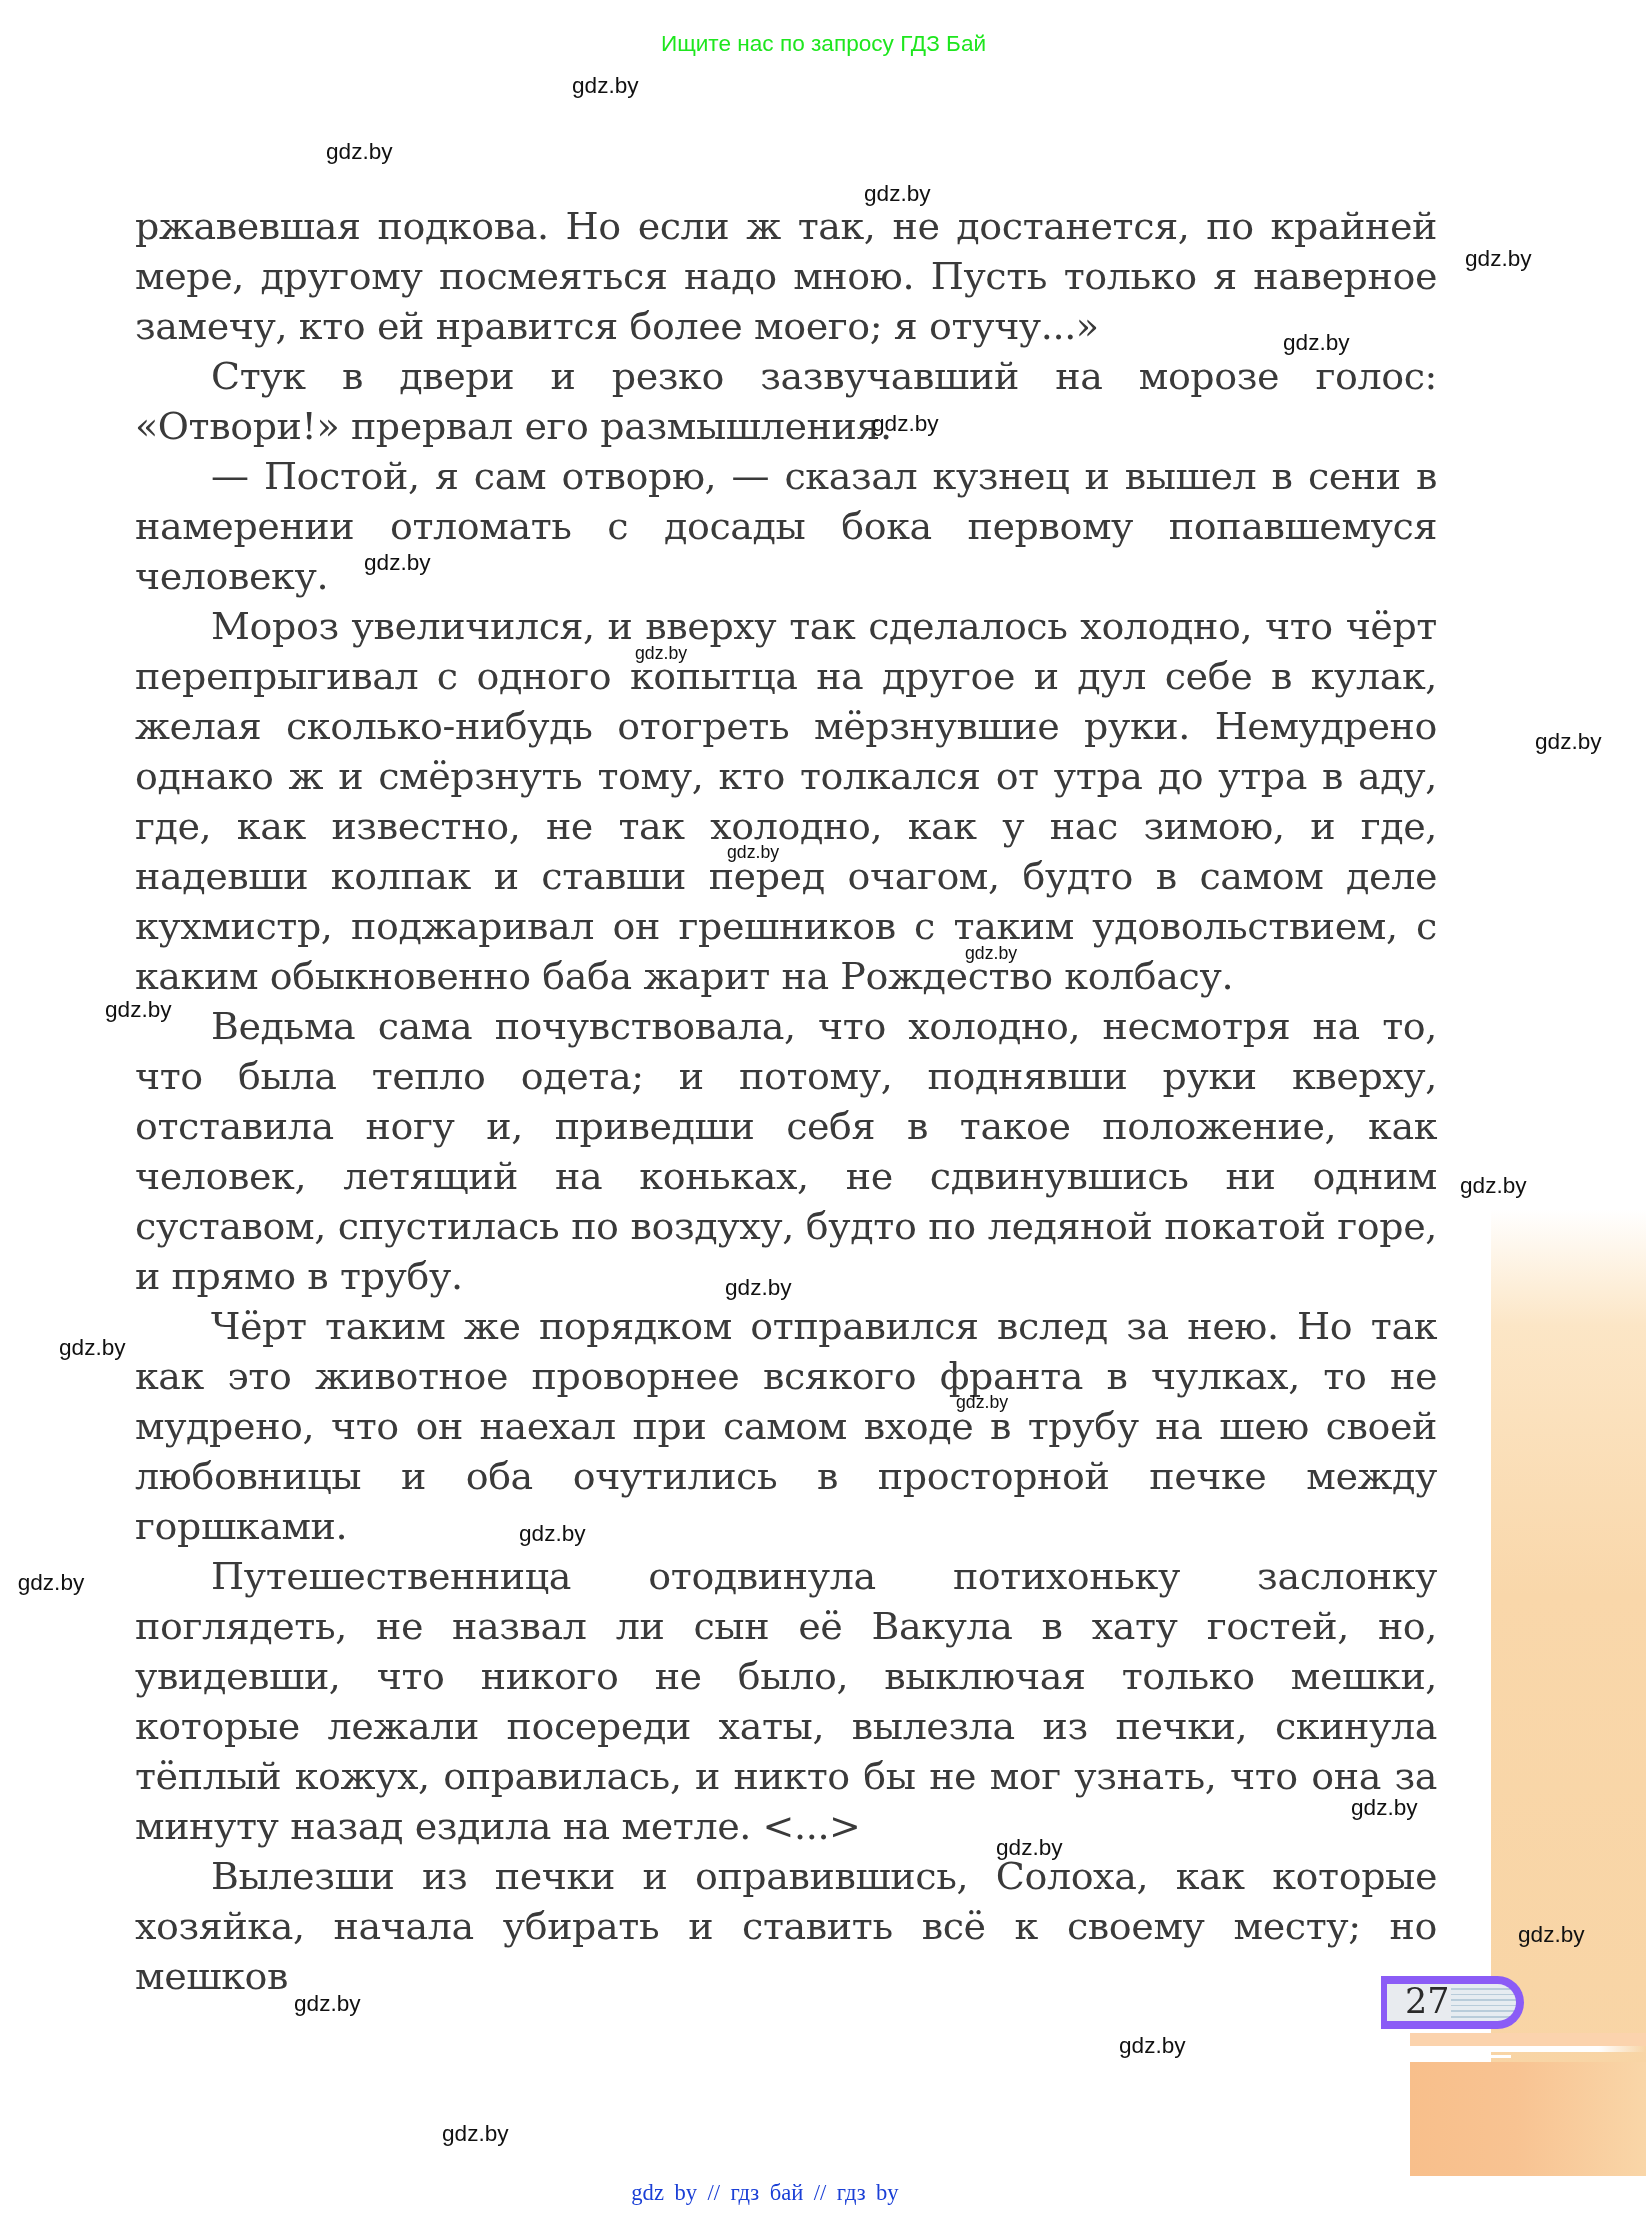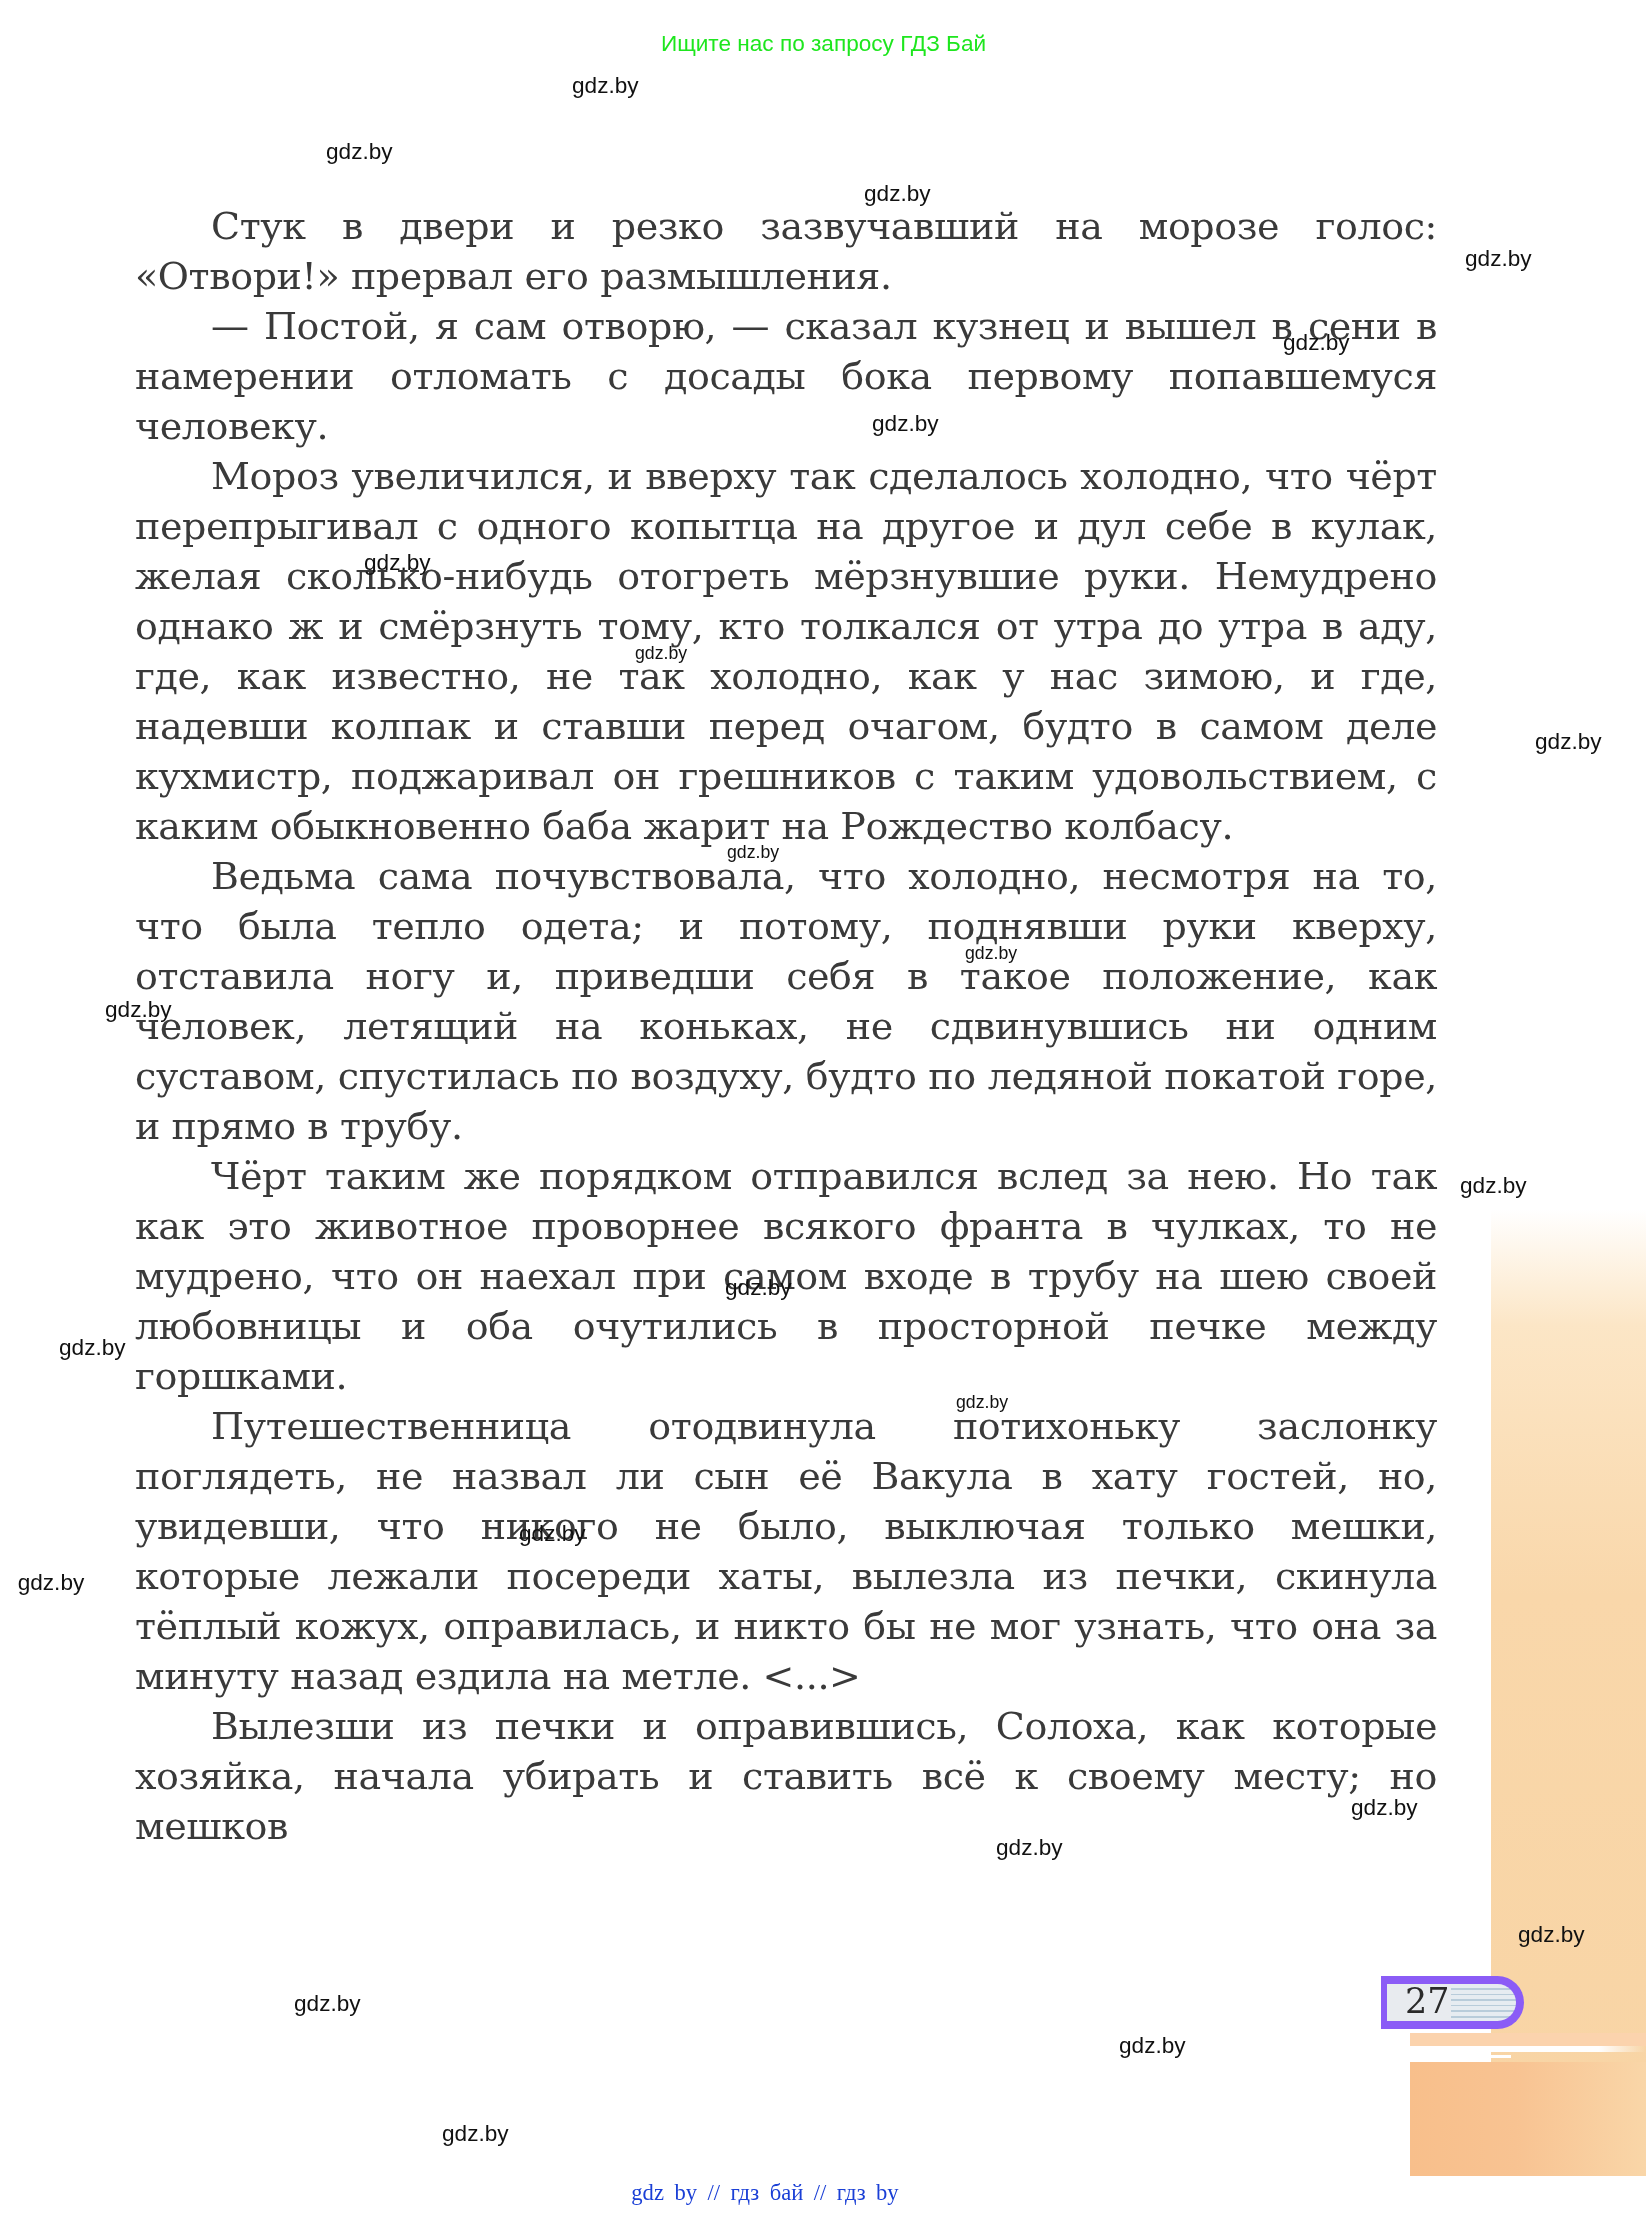--- a/index.html
+++ b/index.html
@@ -77,20 +77,21 @@
 <div class="band-gap1"></div>
 <div class="band-gap2"></div>
 <div class="bottom-band"></div>
 
 <div class="page-tab">
   <div class="page-tab-inner"></div>
   <span class="page-number">27</span>
 </div>
 
 <div class="text-body">
+  <p>ржавевшая подкова. Но если ж так, не достанется, по крайней мере, другому посмеяться надо мною. Пусть только я наверное замечу, кто ей нравится более моего; я отучу...»</p>
   <p class="indent">Стук в двери и резко зазвучавший на морозе голос: «Отвори!» прервал его размышления.</p>
   <p class="indent">— Постой, я сам отворю, — сказал кузнец и вышел в сени в намерении отломать с досады бока первому попавшемуся человеку.</p>
   <p class="indent">Мороз увеличился, и вверху так сделалось холодно, что чёрт перепрыгивал с одного копытца на другое и дул себе в кулак, желая сколько-нибудь отогреть мёрзнувшие руки. Немудрено однако ж и смёрзнуть тому, кто толкался от утра до утра в аду, где, как известно, не так холодно, как у нас зимою, и где, надевши колпак и ставши перед очагом, будто в самом деле кухмистр, поджаривал он грешников с таким удовольствием, с каким обыкновенно баба жарит на Рождество колбасу.</p>
   <p class="indent">Ведьма сама почувствовала, что холодно, несмотря на то, что была тепло одета; и потому, поднявши руки кверху, отставила ногу и, приведши себя в такое положение, как человек, летящий на коньках, не сдвинувшись ни одним суставом, спустилась по воздуху, будто по ледяной покатой горе, и прямо в трубу.</p>
   <p class="indent">Чёрт таким же порядком отправился вслед за нею. Но так как это животное проворнее всякого франта в чулках, то не мудрено, что он наехал при самом входе в трубу на шею своей любовницы и оба очутились в просторной печке между горшками.</p>
   <p class="indent">Путешественница отодвинула потихоньку заслонку поглядеть, не назвал ли сын её Вакула в хату гостей, но, увидевши, что никого не было, выключая только мешки, которые лежали посереди хаты, вылезла из печки, скинула тёплый кожух, оправилась, и никто бы не мог узнать, что она за минуту назад ездила на метле. &lt;...&gt;</p>
   <p class="indent">Вылезши из печки и оправившись, Солоха, как которые хозяйка, начала убирать и ставить всё к своему месту; но мешков</p>
 </div>
 
 <div id="watermarks">

